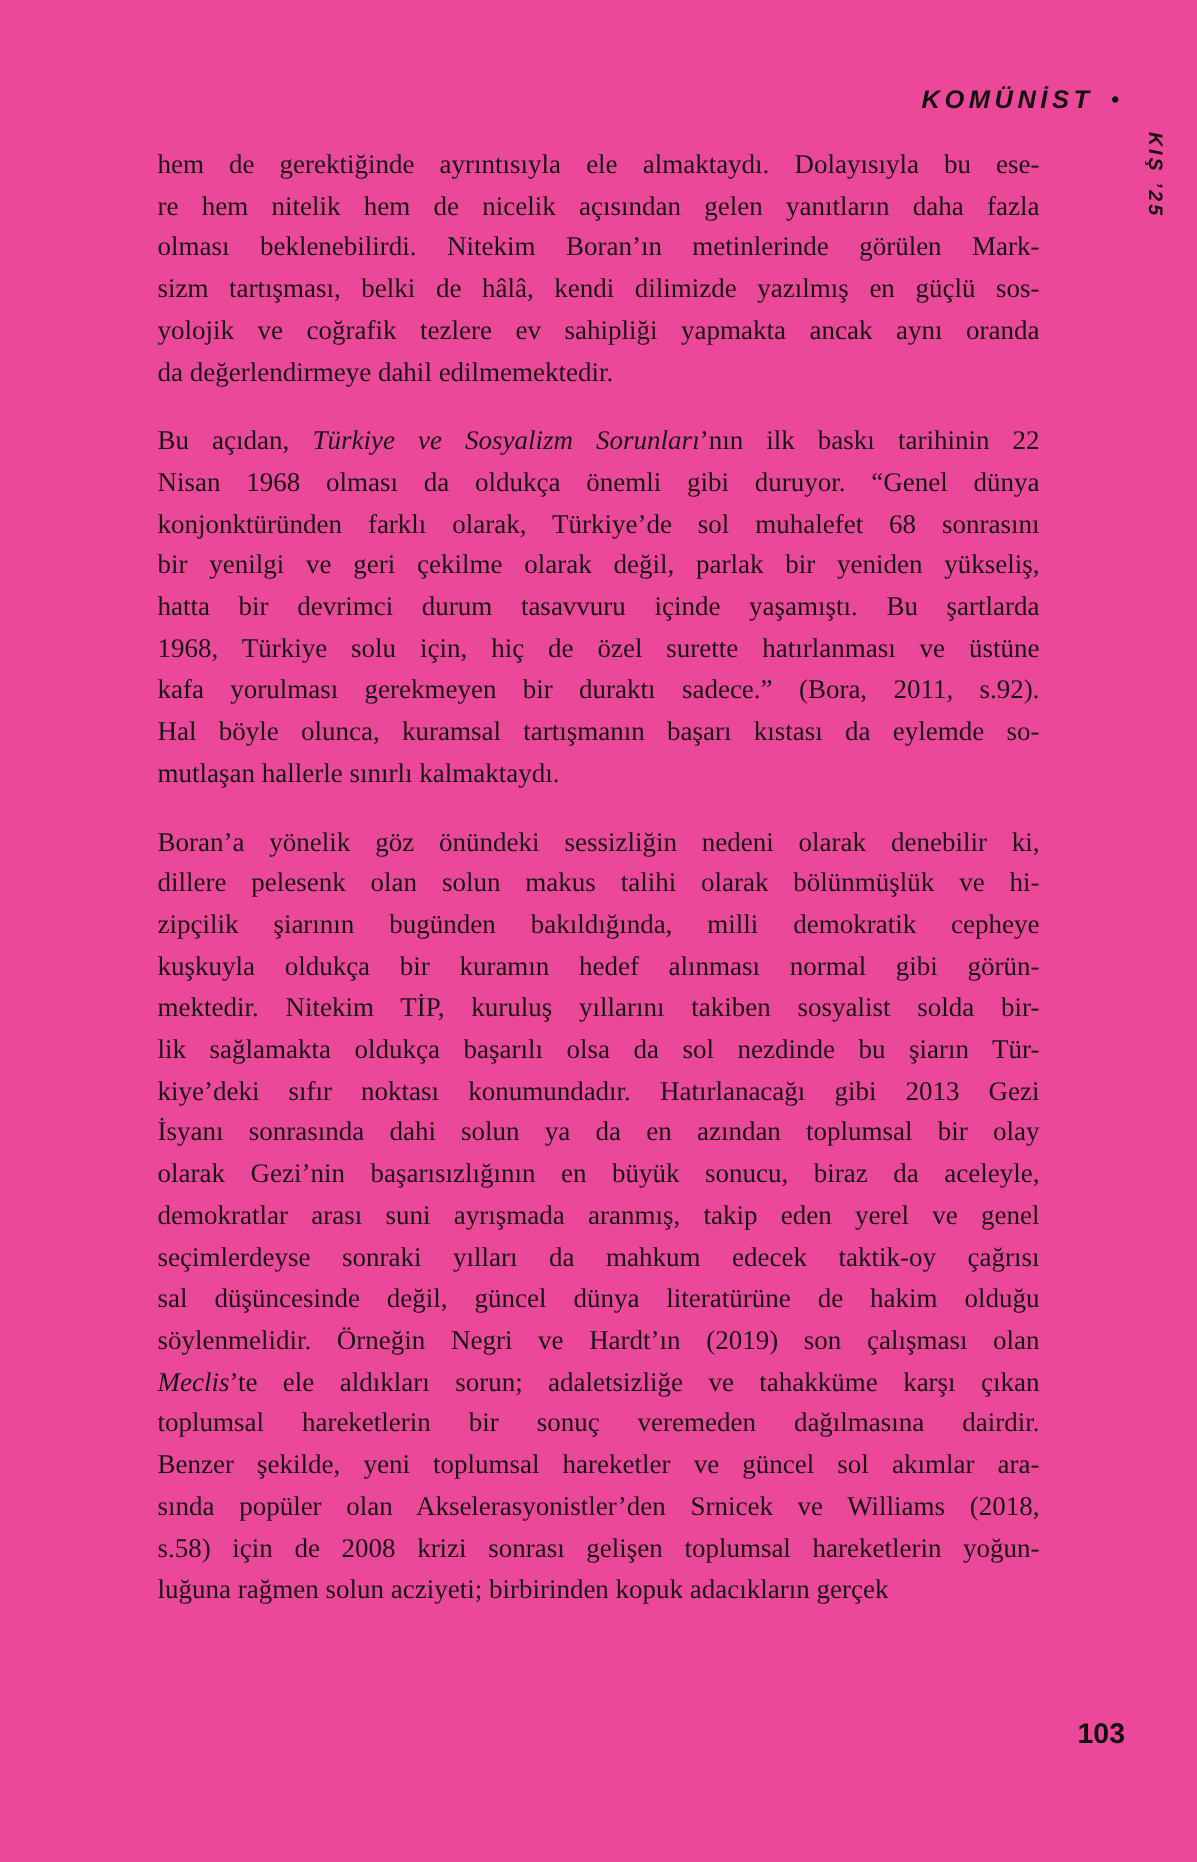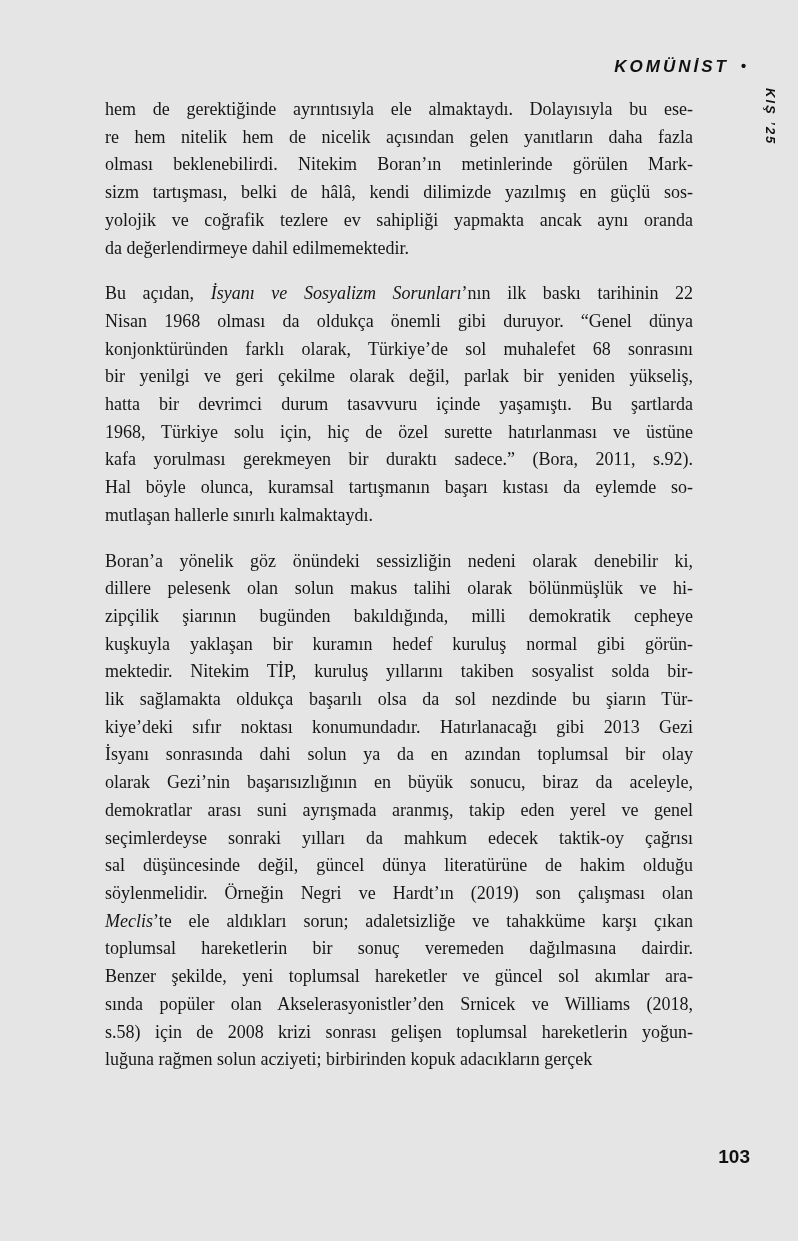--- a/index.html
+++ b/index.html
@@ -4,21 +4,21 @@
 <style>
   html, body {
     margin: 0;
     padding: 0;
     background: #ffffff;
   }
   .page {
     position: relative;
     width: 798px;
     height: 1241px;
-    background: #e5e5e5;
+    background: #ec4899;
     overflow: hidden;
     color: #1c1c1c;
   }
   .header {
     position: absolute;
     top: 57px;
     right: 52px;
     font-family: "Liberation Sans", sans-serif;
     font-weight: bold;
     font-style: italic;
@@ -97,35 +97,35 @@
   <div class="body-text">
       <div class="paragraph">
         <div class="line"><span>hem de gerektiğinde ayrıntısıyla ele almaktaydı. Dolayısıyla bu ese-</span></div>
         <div class="line"><span>re hem nitelik hem de nicelik açısından gelen yanıtların daha fazla</span></div>
         <div class="line"><span>olması beklenebilirdi. Nitekim Boran’ın metinlerinde görülen Mark-</span></div>
         <div class="line"><span>sizm tartışması, belki de hâlâ, kendi dilimizde yazılmış en güçlü sos-</span></div>
         <div class="line"><span>yolojik ve coğrafik tezlere ev sahipliği yapmakta ancak aynı oranda</span></div>
         <div class="line last"><span>da değerlendirmeye dahil edilmemektedir.</span></div>
       </div>
       <div class="paragraph">
-        <div class="line"><span>Bu açıdan, </span><em>İsyanı ve Sosyalizm Sorunları</em><span>’nın ilk baskı tarihinin 22</span></div>
+        <div class="line"><span>Bu açıdan, </span><em>Türkiye ve Sosyalizm Sorunları</em><span>’nın ilk baskı tarihinin 22</span></div>
         <div class="line"><span>Nisan 1968 olması da oldukça önemli gibi duruyor. “Genel dünya</span></div>
         <div class="line"><span>konjonktüründen farklı olarak, Türkiye’de sol muhalefet 68 sonrasını</span></div>
         <div class="line"><span>bir yenilgi ve geri çekilme olarak değil, parlak bir yeniden yükseliş,</span></div>
         <div class="line"><span>hatta bir devrimci durum tasavvuru içinde yaşamıştı. Bu şartlarda</span></div>
         <div class="line"><span>1968, Türkiye solu için, hiç de özel surette hatırlanması ve üstüne</span></div>
         <div class="line"><span>kafa yorulması gerekmeyen bir duraktı sadece.” (Bora, 2011, s.92).</span></div>
         <div class="line"><span>Hal böyle olunca, kuramsal tartışmanın başarı kıstası da eylemde so-</span></div>
         <div class="line last"><span>mutlaşan hallerle sınırlı kalmaktaydı.</span></div>
       </div>
       <div class="paragraph">
         <div class="line"><span>Boran’a yönelik göz önündeki sessizliğin nedeni olarak denebilir ki,</span></div>
         <div class="line"><span>dillere pelesenk olan solun makus talihi olarak bölünmüşlük ve hi-</span></div>
         <div class="line"><span>zipçilik şiarının bugünden bakıldığında, milli demokratik cepheye</span></div>
-        <div class="line"><span>kuşkuyla yaklaşan bir kuramın hedef kuruluş normal gibi görün-</span></div>
+        <div class="line"><span>kuşkuyla oldukça bir kuramın hedef alınması normal gibi görün-</span></div>
         <div class="line"><span>mektedir. Nitekim TİP, kuruluş yıllarını takiben sosyalist solda bir-</span></div>
         <div class="line"><span>lik sağlamakta oldukça başarılı olsa da sol nezdinde bu şiarın Tür-</span></div>
         <div class="line"><span>kiye’deki sıfır noktası konumundadır. Hatırlanacağı gibi 2013 Gezi</span></div>
         <div class="line"><span>İsyanı sonrasında dahi solun ya da en azından toplumsal bir olay</span></div>
         <div class="line"><span>olarak Gezi’nin başarısızlığının en büyük sonucu, biraz da aceleyle,</span></div>
         <div class="line"><span>demokratlar arası suni ayrışmada aranmış, takip eden yerel ve genel</span></div>
         <div class="line"><span>seçimlerdeyse sonraki yılları da mahkum edecek taktik-oy çağrısı</span></div>
         <div class="line"><span>sal düşüncesinde değil, güncel dünya literatürüne de hakim olduğu</span></div>
         <div class="line"><span>söylenmelidir. Örneğin Negri ve Hardt’ın (2019) son çalışması olan</span></div>
         <div class="line"><em>Meclis</em><span>’te ele aldıkları sorun; adaletsizliğe ve tahakküme karşı çıkan</span></div>

